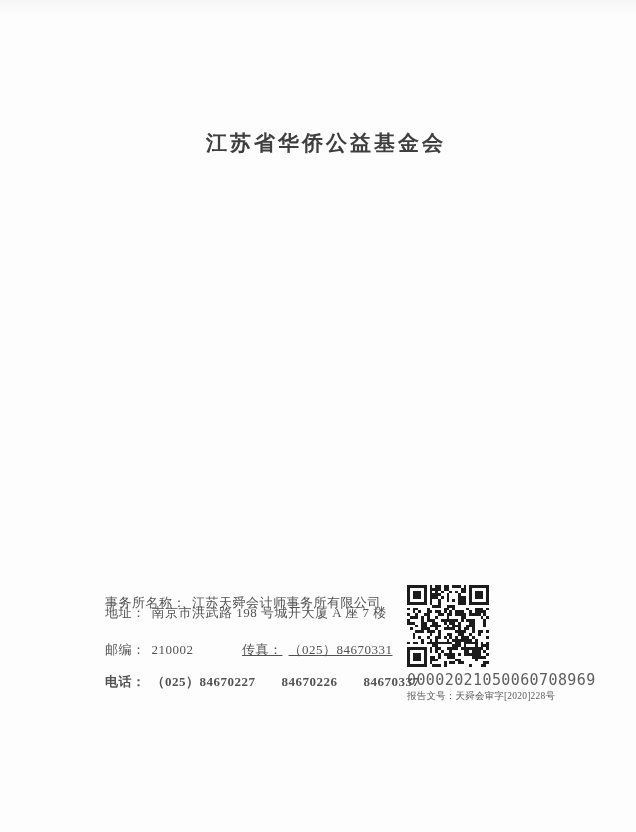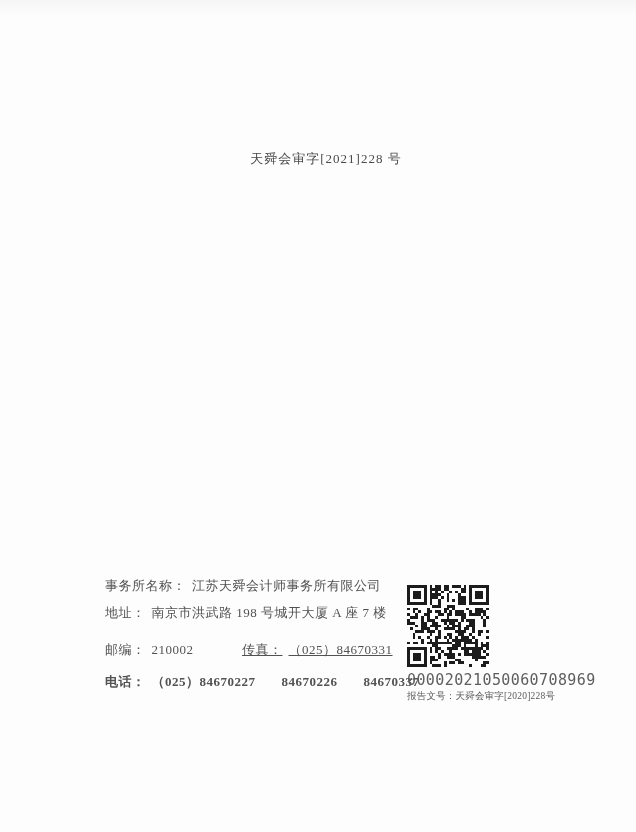--- a/index.html
+++ b/index.html
@@ -33,21 +33,21 @@
   }
   .report-number{
     margin-top:19px;
     font-size:13px;letter-spacing:1px;color:#4a4a4a;
   }
   .info-block{
     position:absolute;left:105px;top:577px;width:300px;
     font-size:13px;color:#525252;letter-spacing:0.5px;
   }
   .info-row{position:absolute;left:0;white-space:nowrap;}
-  .row-office{top:0;}
+  .row-office{top:17px;}
   .row-address{top:27px;}
   .row-postfax{top:64px;}
   .row-phone{top:96px;font-weight:bold;}
   .fax-pair{position:absolute;left:137px;top:0;white-space:nowrap;text-decoration:underline;}
   .info-label{margin-right:6px;}
   .phone-extra{margin-left:26px;}
   .qr-block{
     position:absolute;left:407px;top:584px;width:132px;
   }
   .qr-code{width:82px;height:84px;}
@@ -62,21 +62,21 @@
     font-size:9.5px;color:#5a5a5a;white-space:nowrap;letter-spacing:0.2px;
   }
 </style>
 </head>
 <body>
 
 <div class="page">
   <div class="scan-band"></div>
 
   <div class="title-block">
-    <div class="report-number">天舜会审字[2021]228 号</div>
+    <div class="org-name">江苏省华侨公益基金会</div>
   </div>
 
   <div class="info-block">
     <div class="info-row row-office">
       <span class="info-label">事务所名称：</span><span>江苏天舜会计师事务所有限公司</span>
     </div>
     <div class="info-row row-address">
       <span class="info-label">地址：</span><span>南京市洪武路 198 号城开大厦 A 座 7 楼</span>
     </div>
     <div class="info-row row-postfax">

